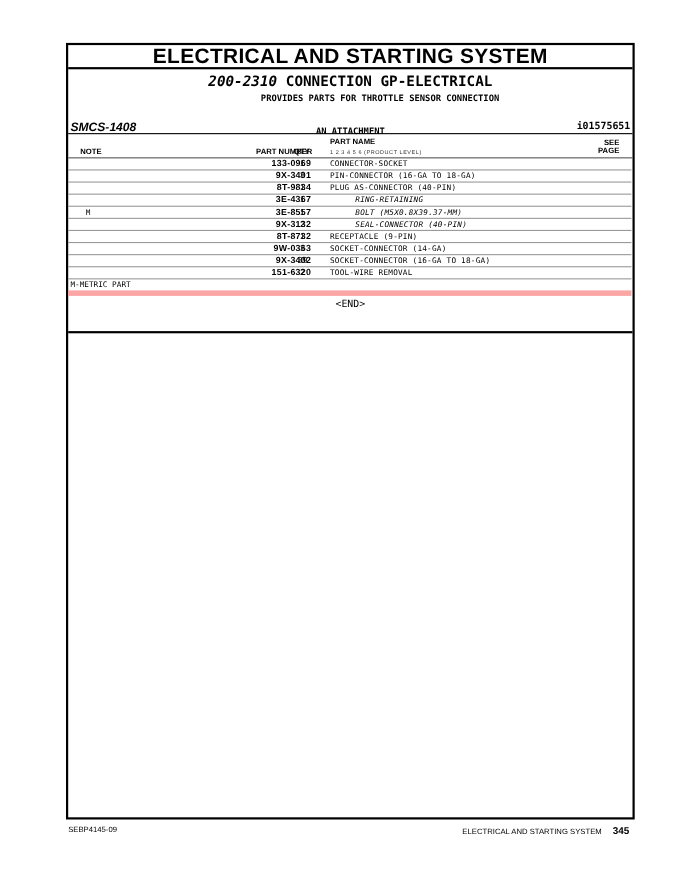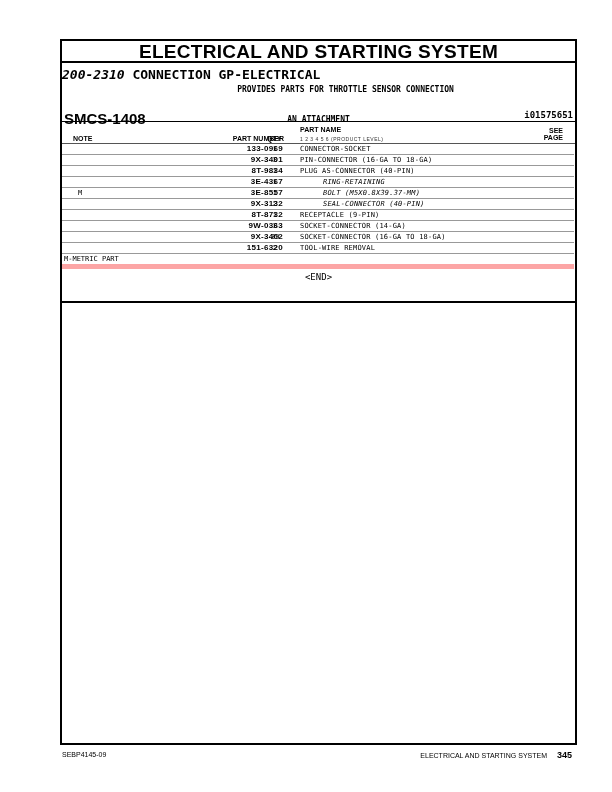--- a/index.html
+++ b/index.html
@@ -1,26 +1,26 @@
 <!DOCTYPE html>
 <html><head>
   <meta charset="utf-8">
   <style>
     html, body { margin: 0; padding: 0; background: #ffffff; }
     body { width: 612px; height: 792px; position: relative; overflow: hidden; font-family: "Liberation Sans", sans-serif; color: #000; }
     .page-box { position: absolute; left: 60px; top: 39px; width: 513px; height: 702px; border: 2px solid #000; box-sizing: content-box; }
     .section-top { position: absolute; left: 0; top: 0; width: 513px; height: 260px; border-bottom: 2px solid #000; }
     .main-title { position: absolute; left: 0; top: 0; width: 513px; height: 20px; border-bottom: 2px solid #000; text-align: center; font-weight: bold; font-size: 19px; line-height: 21px; letter-spacing: 0.3px; }
-    .group-title { position: absolute; left: 0; top: 26px; width: 513px; font-family: "DejaVu Sans Mono", monospace; font-weight: bold; font-size: 13px; line-height: 15px; }
+    .group-title { position: absolute; left: 0; top: 26px; width: 513px; text-align: center; font-family: "DejaVu Sans Mono", monospace; font-weight: bold; font-size: 13px; line-height: 15px; }
     .group-title .num { font-style: italic; }
     .subtitle { position: absolute; left: 0; width: 513px; text-align: center; font-family: "DejaVu Sans Mono", monospace; font-weight: bold; font-size: 8px; line-height: 10px; }
     .subtitle.l1 { top: 44px; padding-left: 27px; }
     .subtitle.l2 { top: 54px; margin-top: 20px; }
     .meta-row { position: absolute; left: 0; top: 68px; width: 513px; height: 12px; border-bottom: 1px solid #000; }
-    .smcs { position: absolute; left: 2px; top: 1px; font-weight: bold; font-size: 15px; font-family: "Liberation Sans", sans-serif; }
+    .smcs { position: absolute; left: 2px; top: 1px; font-weight: bold; font-size: 11px; font-family: "Liberation Sans", sans-serif; font-style: italic; }
     .illus-id { position: absolute; right: 2px; top: 1px; font-family: "DejaVu Sans Mono", monospace; font-weight: bold; font-size: 9px; }
     .col-head { position: absolute; left: 0; top: 81px; width: 513px; height: 21px; border-bottom: 1px solid #555; font-weight: bold; font-size: 7px; }
     .col-head span { position: absolute; }
     .h-note { left: 11px; top: 13px; }
     .h-pn { right: 291px; top: 13px; }
     .h-qty { left: 205px; top: 13px; }
     .h-name { left: 238px; top: 4px; }
     .h-levels { left: 238px; top: 14px; font-weight: normal; font-size: 5px; color: #333; letter-spacing: 0.5px; }
     .h-see { right: 12px; top: 5px; text-align: right; line-height: 7px; }
     .rows { position: absolute; left: 0; top: 103px; width: 512px; }

